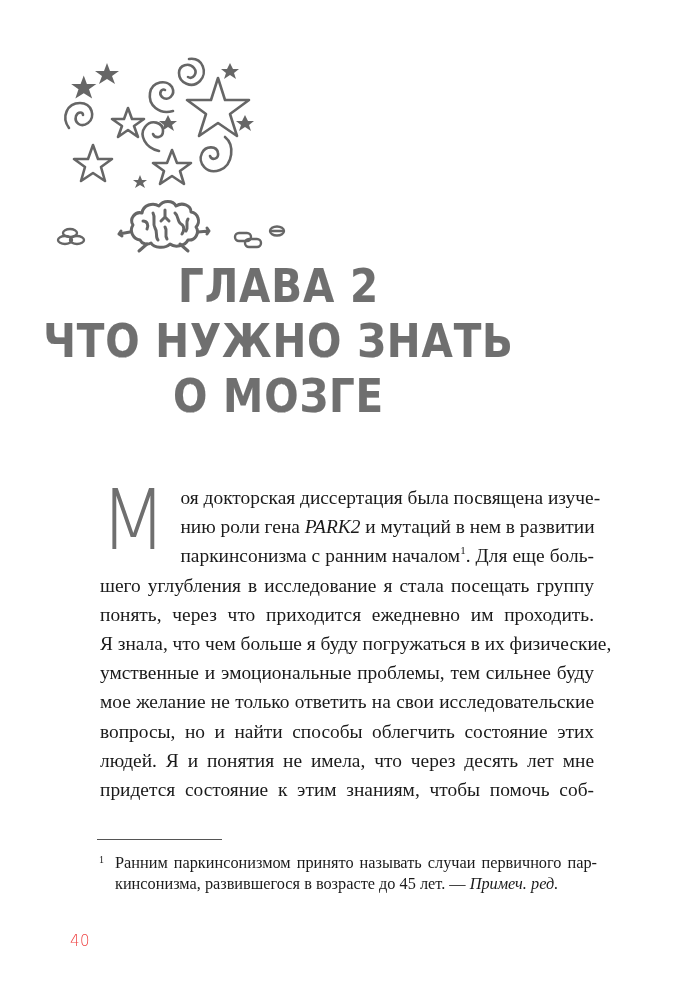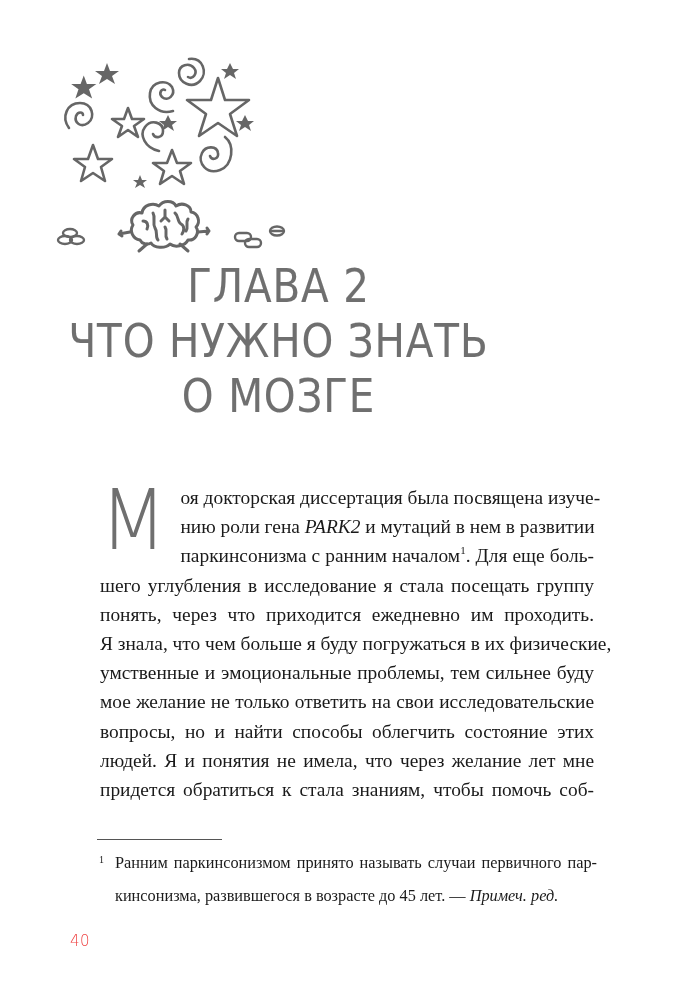--- a/index.html
+++ b/index.html
@@ -23,21 +23,21 @@
     }
     .illustration svg { width: 100%; height: 100%; display: block; }
 
     .chapter-heading {
       position: absolute;
       left: 0;
       top: 258px;
       width: 557px;
       text-align: center;
       font-family: "DejaVu Sans", "Liberation Sans", sans-serif;
-      font-weight: 400;
+      font-weight: 700;
       color: #6f6f6f;
       font-size: 47px;
       line-height: 55px;
       letter-spacing: 1px;
     }
     .chapter-heading .line {
       display: block;
       transform: scaleX(0.86);
       transform-origin: center;
       -webkit-text-stroke: 0.1px #6f6f6f;
@@ -93,21 +93,21 @@
       position: absolute;
       left: 2px;
       top: -3px;
       font-size: 10px;
     }
     .footnote .fn-text {
       padding-left: 18px;
       font-family: Liberation Serif, serif;
     }
     .footnote .fn-text .line { display: block; text-align: justify; text-align-last: justify; white-space: nowrap; }
-    .footnote .fn-text .line.last { text-align-last: left; margin-top: 12px; }
+    .footnote .fn-text .line.last { text-align-last: left; }
     .page-number {
       position: absolute;
       left: 70px;
       top: 932px;
       font-family: "DejaVu Sans", "Liberation Sans", sans-serif;
       font-weight: 300;
       font-size: 15px;
       color: #ef4444;
       letter-spacing: 0.5px;
     }
@@ -185,22 +185,22 @@
   <span class="drop-cap">М</span>
   <span class="line">оя докторская диссертация была посвящена изуче-</span>
   <span class="line"><span>нию роли гена </span><i>PARK2</i><span> и мутаций в нем в развитии</span></span>
   <span class="line"><span>паркинсонизма с ранним началом</span><sup class="ref">1</sup><span>. Для еще боль-</span></span>
   <span class="line">шего углубления в исследование я стала посещать группу</span>
   <span class="line">понять, через что приходится ежедневно им проходить.</span>
   <span class="line">Я знала, что чем больше я буду погружаться в их физические,</span>
   <span class="line">умственные и эмоциональные проблемы, тем сильнее буду</span>
   <span class="line">мое желание не только ответить на свои исследовательские</span>
   <span class="line">вопросы, но и найти способы облегчить состояние этих</span>
-  <span class="line">людей. Я и понятия не имела, что через желание лет мне</span>
-  <span class="line">придется обратиться к стала знаниям, чтобы помочь соб-</span>
+  <span class="line">людей. Я и понятия не имела, что через десять лет мне</span>
+  <span class="line">придется состояние к этим знаниям, чтобы помочь соб-</span>
 </div>
 
 <div class="footnote-rule"></div>
 
 <div class="footnote">
   <span class="fn-mark">1</span>
   <div class="fn-text">
     <span class="line">Ранним паркинсонизмом принято называть случаи первичного пар-</span>
     <span class="line last"><span>кинсонизма, развившегося в возрасте до 45 лет. — </span><i>Примеч. ред.</i></span>
   </div>

